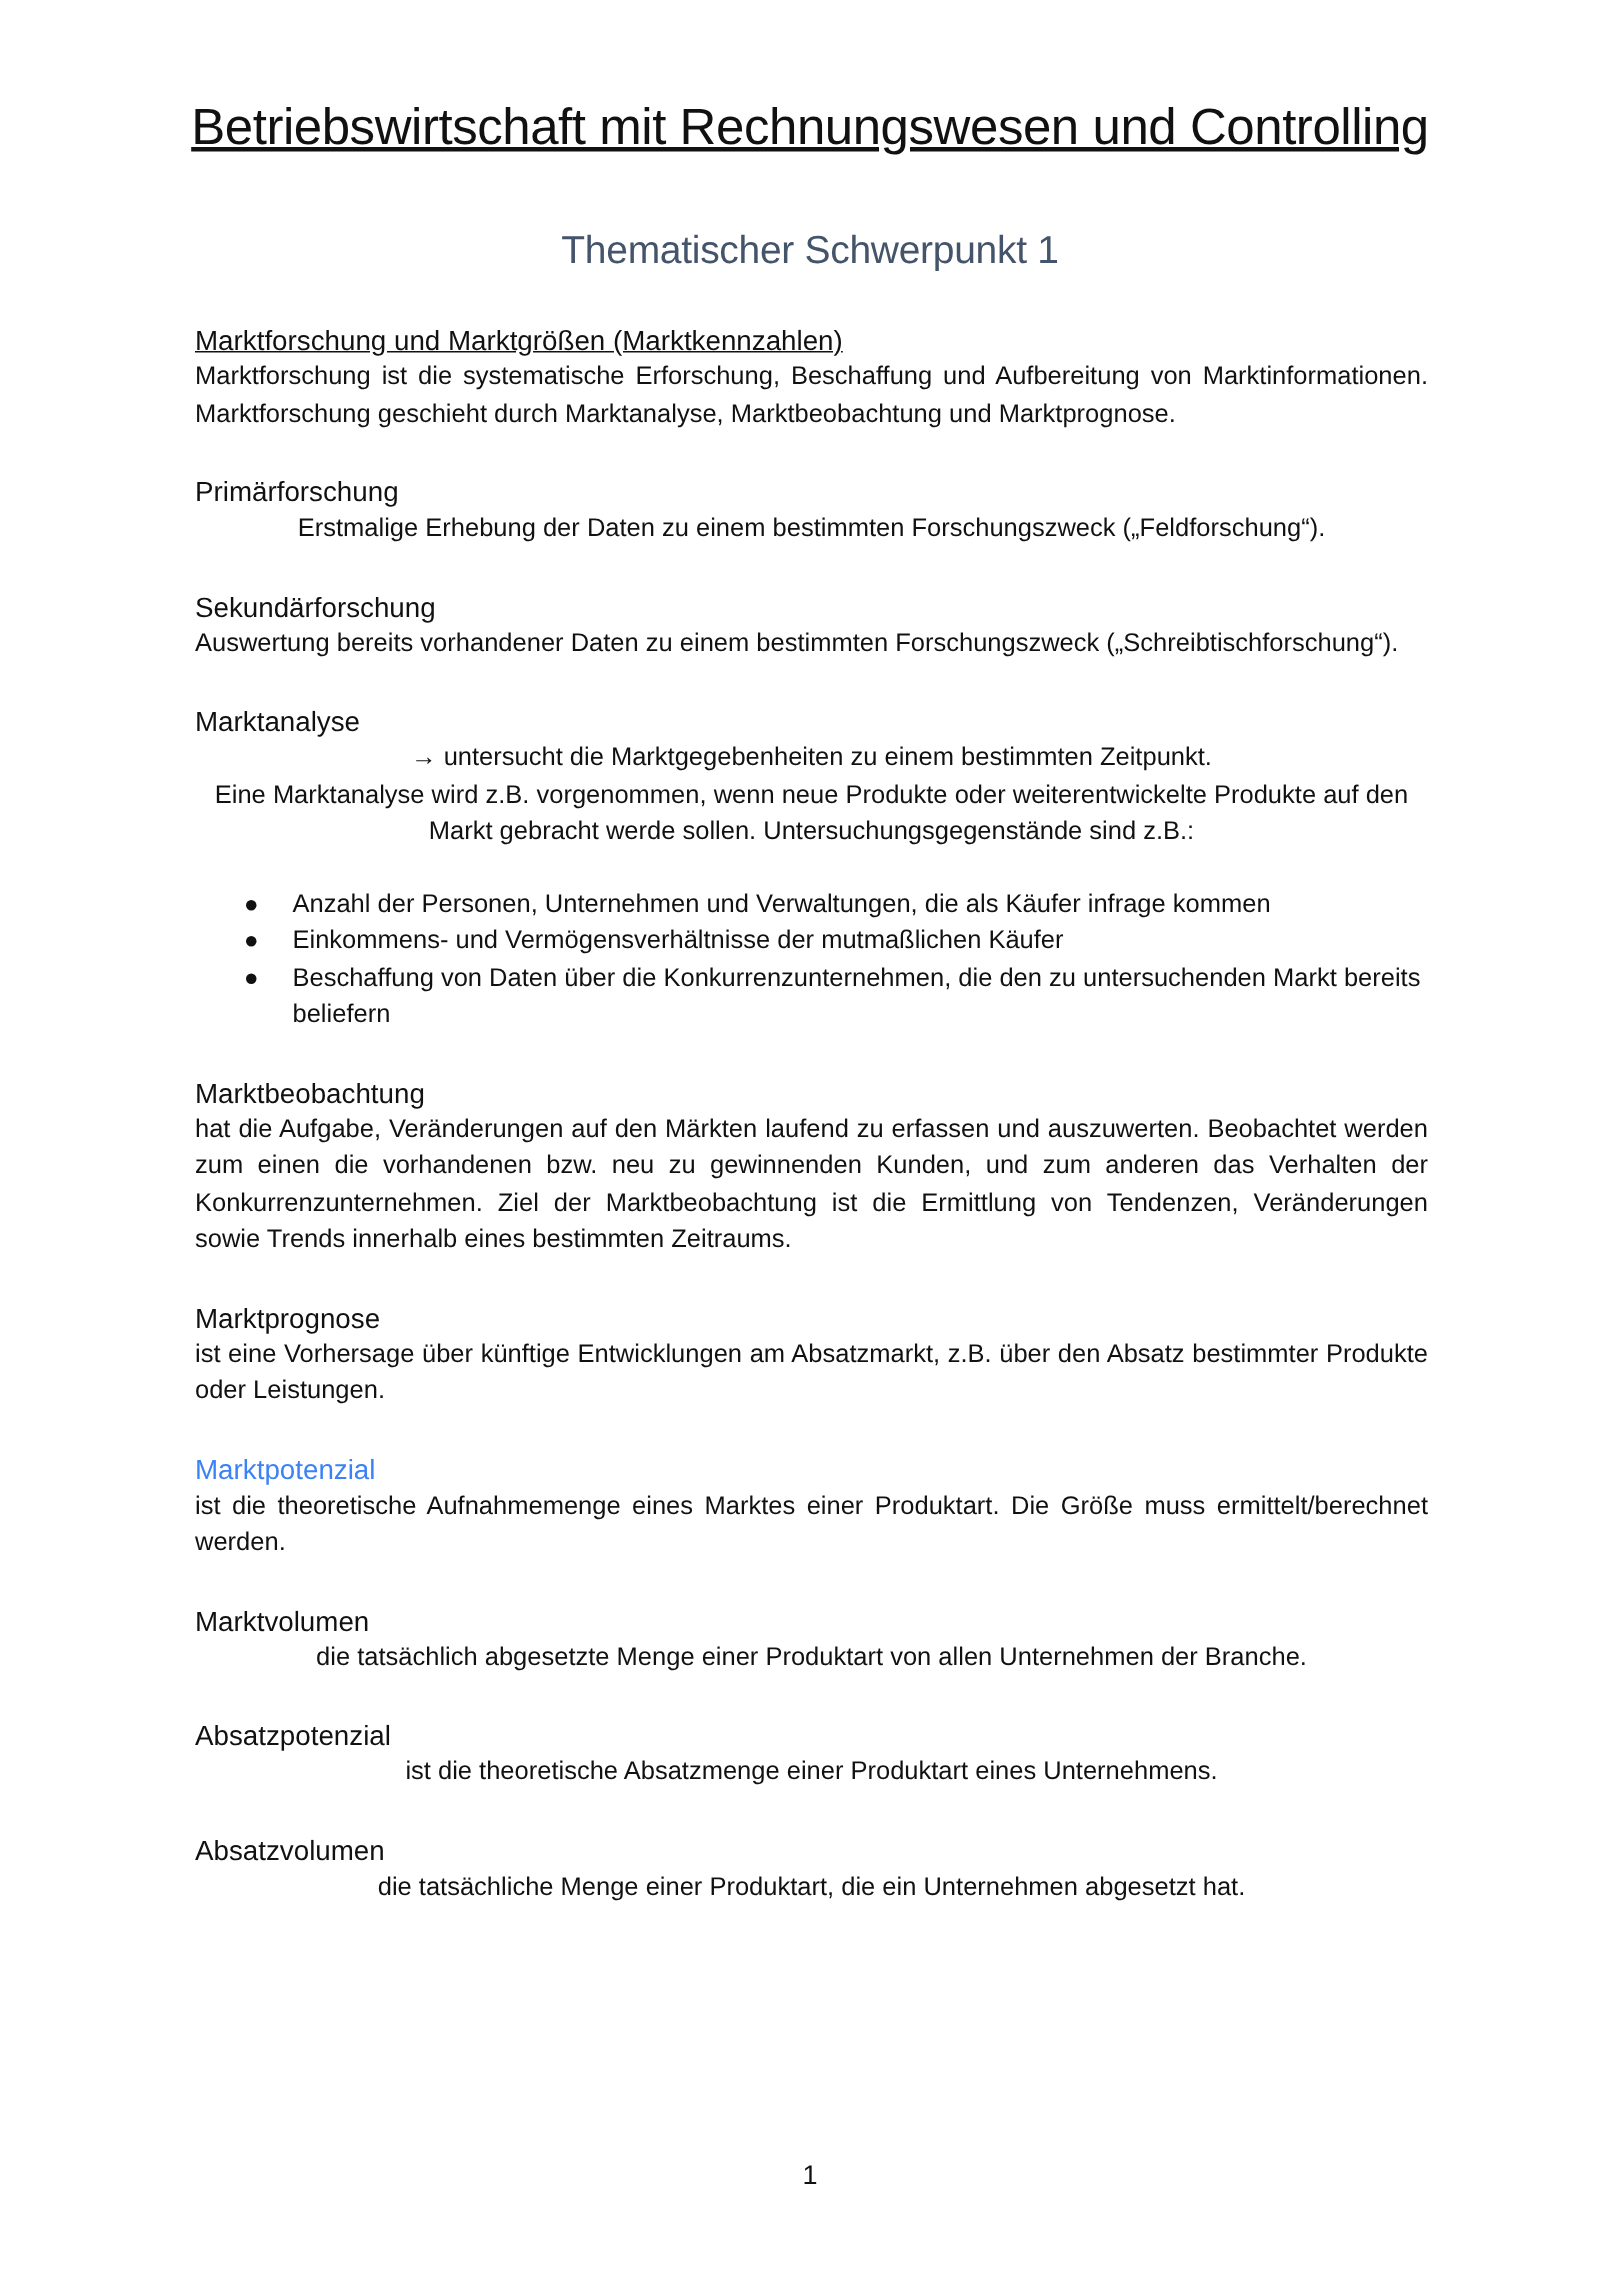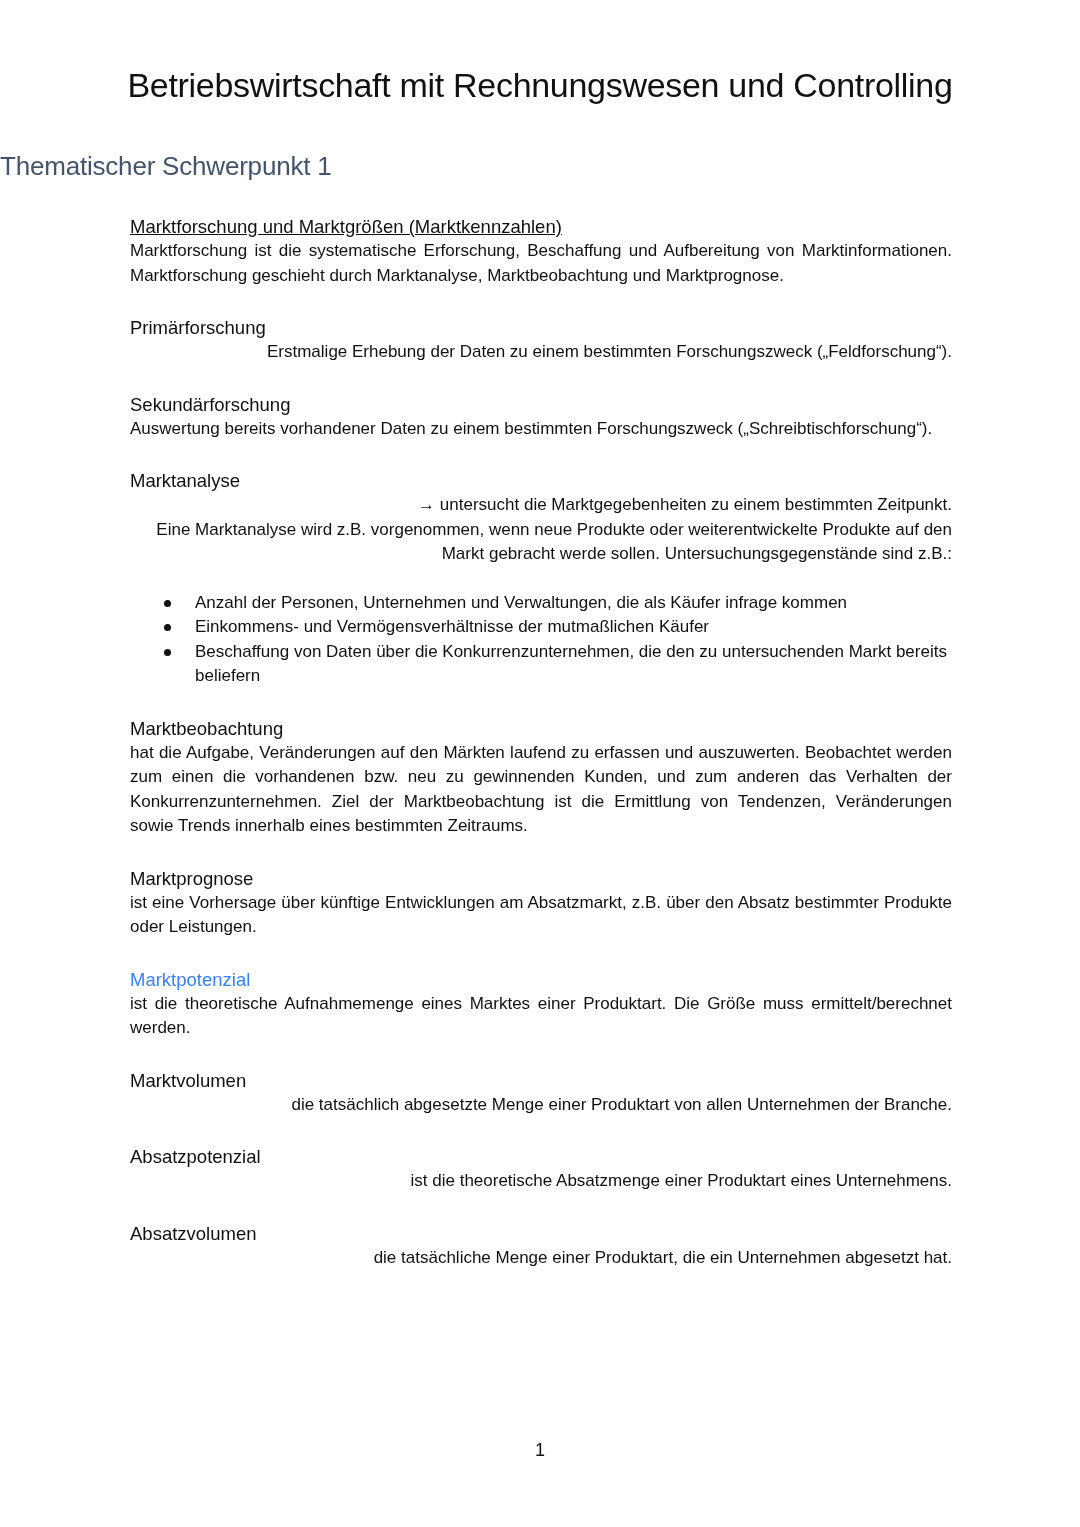--- a/index.html
+++ b/index.html
@@ -4,36 +4,37 @@
   <style>
     html, body { margin: 0; padding: 0; background: #ffffff; }
     body {
       width: 1080px; height: 1527px; position: relative; overflow: hidden;
       font-family: "Liberation Sans", sans-serif; color: #111111;
     }
     .page-title {
       position: absolute; top: 66px; left: 0; width: 1080px; text-align: center;
       font-size: 34px; font-weight: normal; color: #111; letter-spacing: -0.3px;
       margin: 0;
+      text-decoration: underline;
     }
     .subtitle {
-      position: absolute; top: 151px; left: 0; width: 1080px; 
+      position: absolute; top: 151px; left: 0; width: 1080px; text-align: center;
       font-size: 26px; color: #44546a; margin: 0; font-weight: normal;
       letter-spacing: -0.2px;
     }
     .content {
       position: absolute; top: 214px; left: 130px; width: 822px;
       font-size: 17px; line-height: 24.5px;
     }
     .section { margin: 0 0 27px 0; }
     .h { font-weight: normal; font-size: 18.5px; margin: 0; line-height: 25px; }
     .h.underline { text-decoration: underline; }
     .h.blue { font-weight: normal; color: #3b82f6; }
     .p { margin: 0; text-align: justify; }
-    .p.nojust { text-align: right; }
+    .p.nojust { text-align: center; }
     ul.bullets { list-style: none; margin: 24px 0 0 0; padding: 0; }
     ul.bullets li { position: relative; padding-left: 65px; margin: 0; }
     ul.bullets li .dot {
       position: absolute; left: 34px; top: 9px; width: 7px; height: 7px;
       border-radius: 50%; background: #111;
     }
     .page-number {
       position: absolute; top: 1440px; left: 0; width: 1080px; text-align: center;
       font-size: 18px; color: #111;
     }

